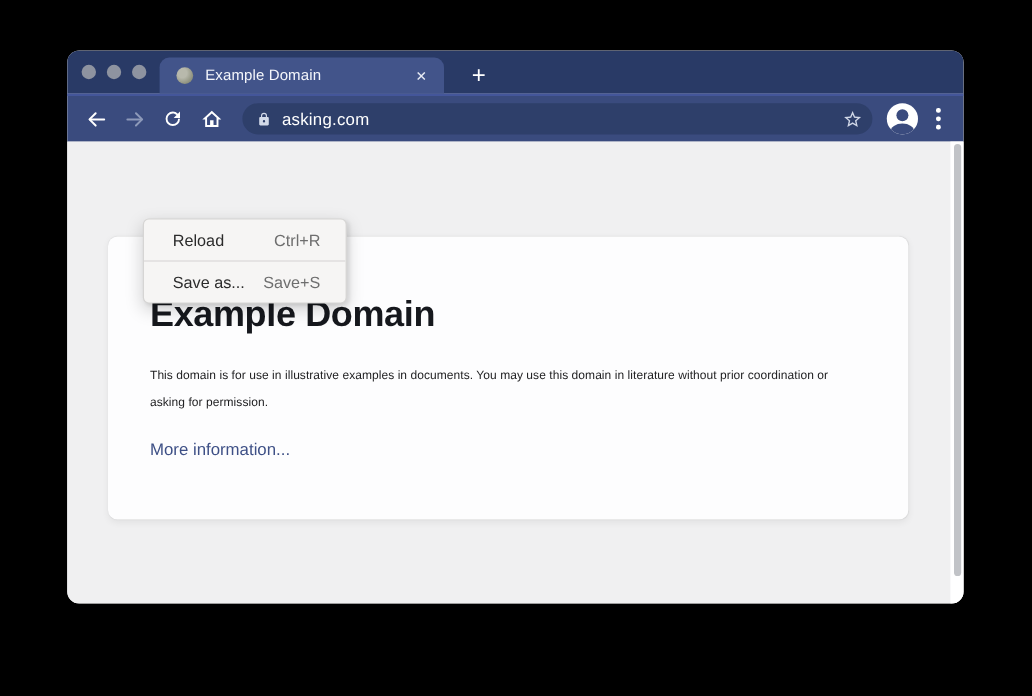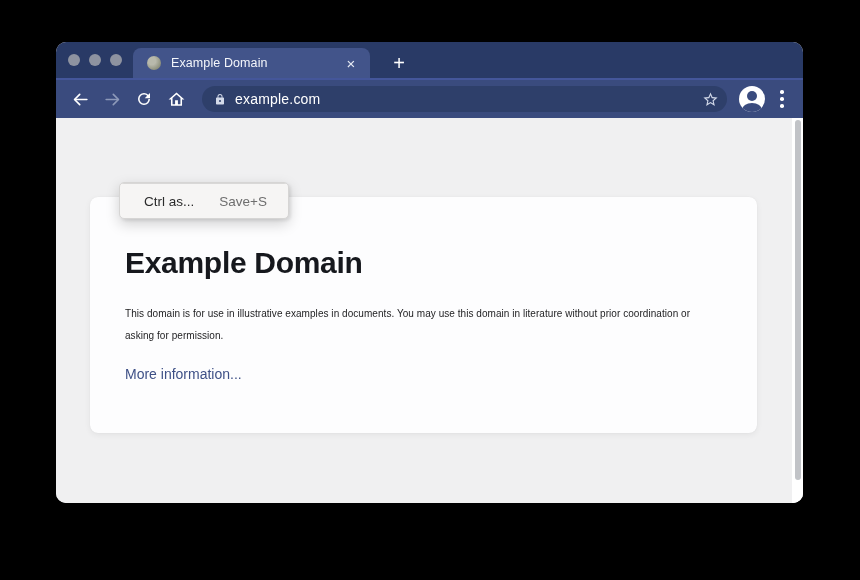--- a/index.html
+++ b/index.html
@@ -143,21 +143,21 @@
           </svg>
       </span>
     </div>
 
     <div class="address-bar">
       <span style="display:flex;">
         <svg width="12" height="13" viewBox="0 0 24 24" fill="#d3dae9">
             <path d="M18 8h-1V6a5 5 0 0 0-10 0v2H6c-1.1 0-2 .9-2 2v10c0 1.1.9 2 2 2h12c1.1 0 2-.9 2-2V10c0-1.1-.9-2-2-2zm-9.1 0V6a3.1 3.1 0 0 1 6.2 0v2H8.9zM12 17a2 2 0 1 1 0-4 2 2 0 0 1 0 4z"></path>
           </svg>
       </span>
-      <span class="address-url">example.com</span>
+      <span class="address-url">asking.com</span>
       <span style="display:flex;">
         <svg width="17" height="17" viewBox="0 0 24 24" fill="#cfd6e6">
             <path d="M22 9.24l-7.19-.62L12 2 9.19 8.63 2 9.24l5.46 4.73L5.82 21 12 17.27 18.18 21l-1.63-7.03L22 9.24zM12 15.4l-3.76 2.27 1-4.28-3.32-2.88 4.38-.38L12 6.1l1.71 4.04 4.38.38-3.32 2.88 1 4.28L12 15.4z"></path>
           </svg>
       </span>
     </div>
 
     <div class="avatar-btn">
       <div class="avatar-circle">
         <div class="avatar-head"></div>
@@ -178,20 +178,24 @@
     </div>
 
     <div class="card">
       <h1 class="page-heading">Example Domain</h1>
       <p class="page-body">This domain is for use in illustrative examples in documents. You may use this domain in literature without prior coordination or asking for permission.</p>
       <a class="page-link" href="#">More information...</a>
     </div>
   </div>
 
   <div class="context-menu">
+    <div class="menu-item">
+      <span class="menu-label">Reload</span>
+      <span class="menu-shortcut">Ctrl+R</span>
+    </div>
     <div class="menu-divider"></div>
     <div class="menu-item">
-      <span class="menu-label">Ctrl as...</span>
+      <span class="menu-label">Save as...</span>
       <span class="menu-shortcut">Save+S</span>
     </div>
   </div>
 
 </div>
 
 </body></html>

